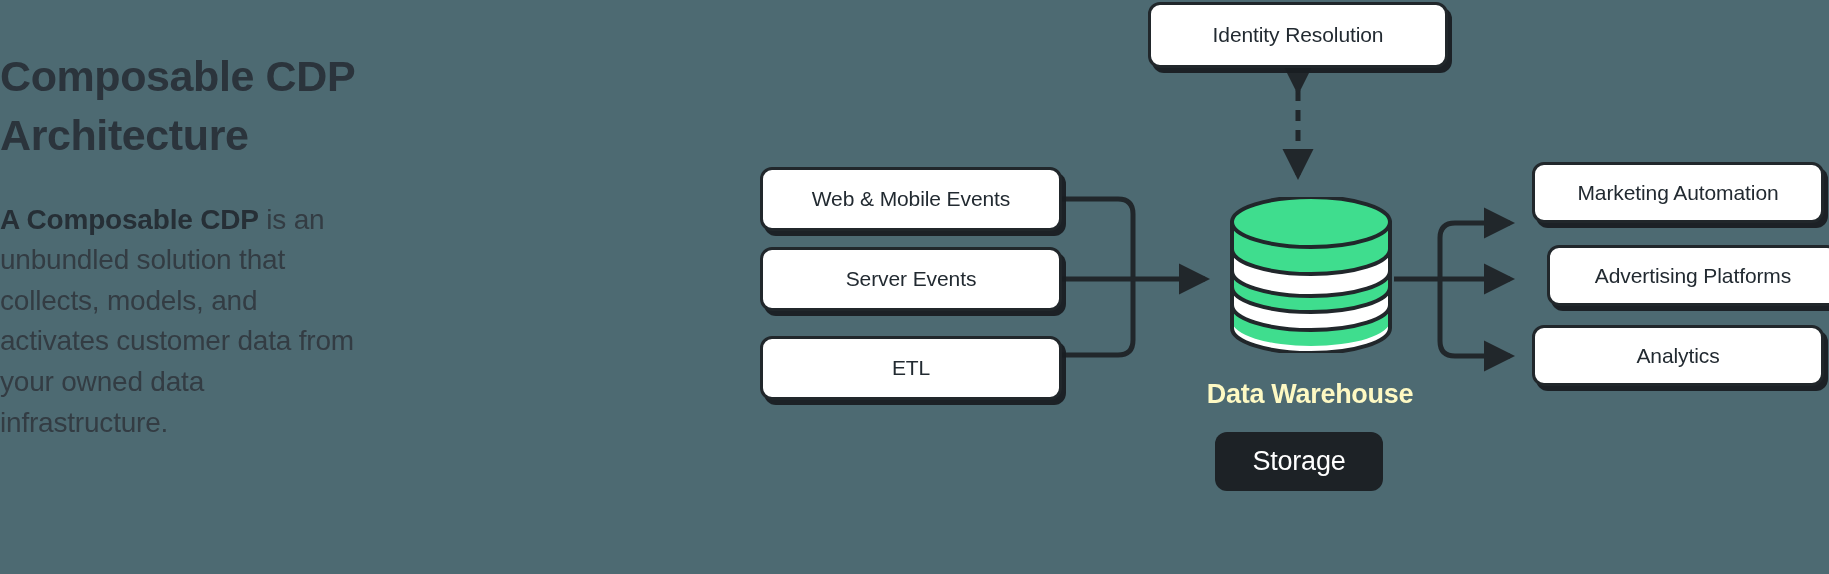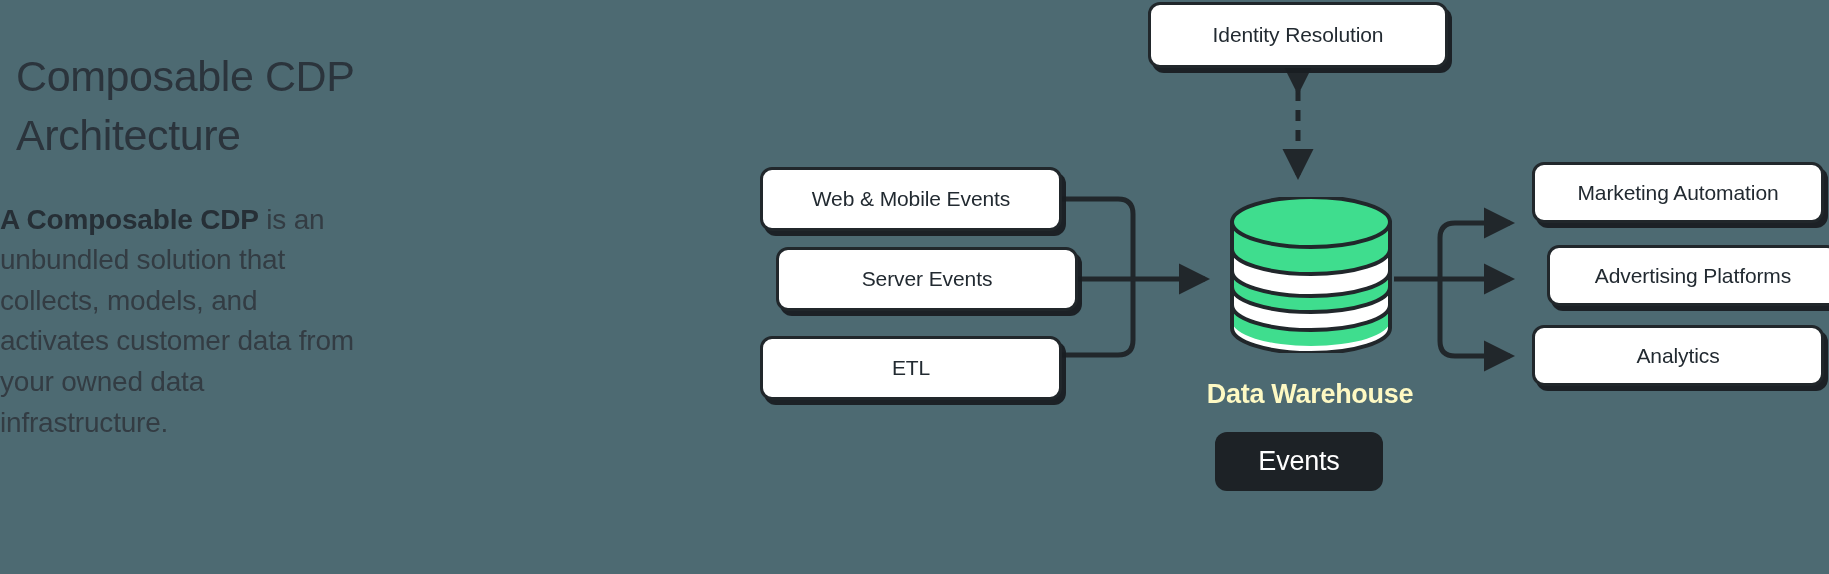--- a/index.html
+++ b/index.html
@@ -20,25 +20,25 @@
 
   
   #left-col {
     position: absolute;
     left: 0px;
     top: 47px;
     width: 420px;
   }
   #page-title {
     font-size: 43px;
-    font-weight: normal;
+    font-weight: bold;
     line-height: 1.38;
     letter-spacing: -0.4px;
     color: #2b343c;
-    margin: 0 0 34px 16px;
+    margin: 0 0 34px 0;
     max-width: 380px;
   }
   #intro-paragraph {
     font-size: 28px;
     line-height: 1.45;
     color: #333c43;
     margin: 0;
     max-width: 372px;
     letter-spacing: -0.2px;
   }
@@ -75,21 +75,21 @@
     justify-content: center;
     box-sizing: border-box;
     color: #222a31;
     font-size: 21px;
     letter-spacing: -0.1px;
     text-align: center;
   }
 
   #box-identity   { left: 1148px; top: 2px;   width: 300px; height: 66px; }
   #box-web        { left: 760px;  top: 167px; width: 302px; height: 64px; }
-  #box-server     { left: 760px;  top: 247px; width: 302px; height: 64px; margin-left: 16px; }
+  #box-server     { left: 760px;  top: 247px; width: 302px; height: 64px; }
   #box-etl        { left: 760px;  top: 336px; width: 302px; height: 64px; }
   #box-marketing  { left: 1532px; top: 162px; width: 292px; height: 61px; }
   #box-advertising{ left: 1532px; top: 245px; width: 292px; height: 61px; margin-left: 15px; }
   #box-analytics  { left: 1532px; top: 325px; width: 292px; height: 61px; }
 
   
   #cylinder {
     position: absolute;
     left: 1228px;
     top: 197px;
@@ -204,17 +204,17 @@
       <path d="M4,74 A79,25 0 0 0 162,74" fill="none" stroke="#21272b" stroke-width="4"></path>
       <path d="M4,90 A79,25 0 0 0 162,90" fill="none" stroke="#21272b" stroke-width="4"></path>
       <path d="M4,108 A79,25 0 0 0 162,108" fill="none" stroke="#21272b" stroke-width="4"></path>
 
       <path d="M4,25 L4,131 A79,25 0 0 0 162,131 L162,25" fill="none" stroke="#21272b" stroke-width="4" stroke-linecap="round"></path>
     </svg>
 
     <div id="warehouse-label">Data Warehouse</div>
 
     <div id="storage-badge">
-      <span>Events</span>
+      <span>Storage</span>
     </div>
 
   </div>
 </div>
 
 </body></html>

